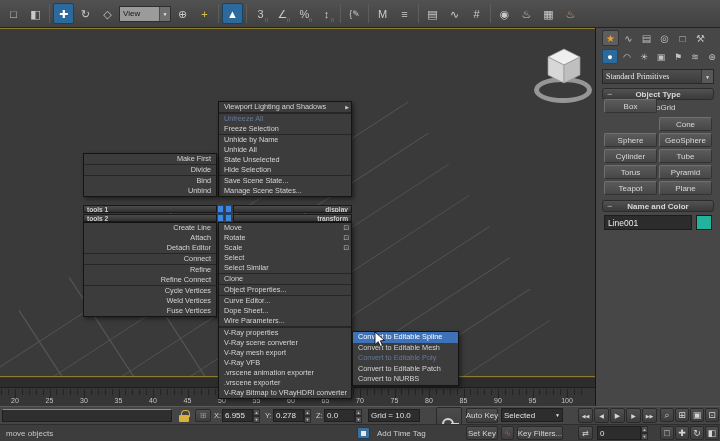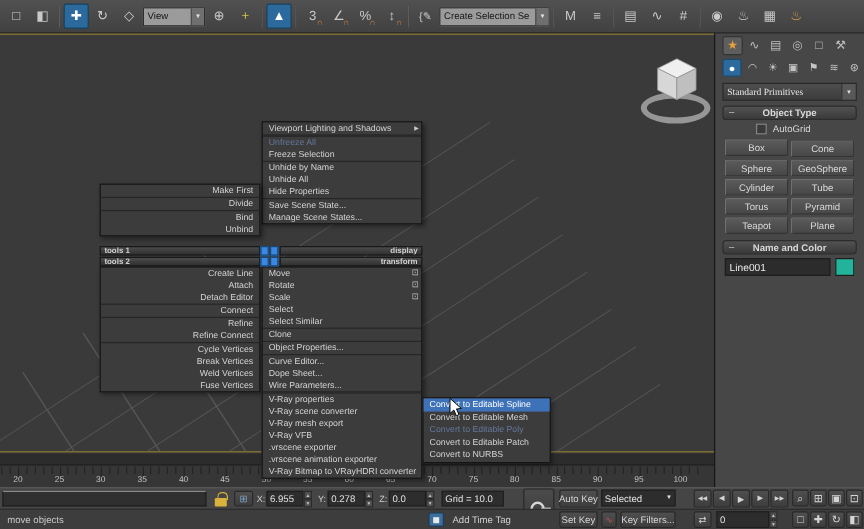--- a/index.html
+++ b/index.html
@@ -158,24 +158,20 @@
         <span class="sub">∩</span>
       </div>
     <div class="tbtn">
         <span class="main">↕</span>
         <span class="sub">∩</span>
       </div>
     <div class="tsep"></div>
     <div class="tbtn">
         <span class="main" style="font-size:9px">{✎</span>
       </div>
-    <div class="combo" id="selset-combo">
-      <span class="cval">Create Selection Se</span>
-      <span class="cbtn">▼</span>
-    </div>
     <div class="tsep"></div>
     <div class="tbtn">
         <span class="main">M</span>
       </div>
     <div class="tbtn">
         <span class="main">≡</span>
       </div>
     <div class="tsep"></div>
     <div class="tbtn">
         <span class="main">▤</span>
@@ -387,21 +383,21 @@
     <div class="pcombo">
       <span class="cval">Standard Primitives</span>
       <span class="cbtn">▼</span>
     </div>
     <div class="rollhdr" style="top:60px">
       <span class="minus">−</span>
       <span>Object Type</span>
     </div>
     <span class="cb" style="left:34px; top:75px"></span>
     <span class="cblabel" style="left:48px; top:75px">AutoGrid</span>
-    <div class="otbtn" style="left:8px;  top:88px">Box</div>
+    <div class="otbtn" style="left:8px;  top:71px">Box</div>
     <div class="otbtn" style="left:63px; top:89px">Cone</div>
     <div class="otbtn" style="left:8px;  top:105px">Sphere</div>
     <div class="otbtn" style="left:63px; top:105px">GeoSphere</div>
     <div class="otbtn" style="left:8px;  top:121px">Cylinder</div>
     <div class="otbtn" style="left:63px; top:121px">Tube</div>
     <div class="otbtn" style="left:8px;  top:137px">Torus</div>
     <div class="otbtn" style="left:63px; top:137px">Pyramid</div>
     <div class="otbtn" style="left:8px;  top:153px">Teapot</div>
     <div class="otbtn" style="left:63px; top:153px">Plane</div>
     <div class="rollhdr" style="top:172px">
@@ -505,21 +501,22 @@
 
   <div class="quad" style="left:218px; top:101px; width:134px">
     <div class="qi"><span>Viewport Lighting and Shadows</span><span class="qarrow">▶</span></div>
     <div class="qsep"></div>
     <div class="qsep"></div>
     <div class="qi dis"><span>Unfreeze All</span></div>
     <div class="qi"><span>Freeze Selection</span></div>
     <div class="qsep"></div>
     <div class="qi"><span>Unhide by Name</span></div>
     <div class="qi"><span>Unhide All</span></div>
-    <div class="qi"><span>Hide Properties</span></div>
+    <div class="qi"><span>State Unselected</span></div>
+    <div class="qi"><span>Hide Selection</span></div>
     <div class="qsep"></div>
     <div class="qi"><span>Save Scene State...</span></div>
     <div class="qi"><span>Manage Scene States...</span></div>
   </div>
 
   <div class="quad" style="left:83px; top:153px; width:134px">
     <div class="qi r"><span>Make First</span></div>
     <div class="qsep"></div>
     <div class="qi r"><span>Divide</span></div>
     <div class="qsep"></div>
@@ -540,21 +537,20 @@
     <div class="qi r"><span>Create Line</span></div>
     <div class="qi r"><span>Attach</span></div>
     <div class="qi r"><span>Detach Editor</span></div>
     <div class="qsep"></div>
     <div class="qi r"><span>Connect</span></div>
     <div class="qsep"></div>
     <div class="qi r"><span>Refine</span></div>
     <div class="qi r"><span>Refine Connect</span></div>
     <div class="qsep"></div>
     <div class="qi r"><span>Cycle Vertices</span></div>
-    <div class="qi r"><span>Break Vertices</span></div>
     <div class="qi r"><span>Weld Vertices</span></div>
     <div class="qi r"><span>Fuse Vertices</span></div>
   </div>
 
   <div class="quad" style="left:218px; top:222px; width:134px">
     <div class="qi"><span>Move</span><span class="qglyph">⊡</span></div>
     <div class="qi"><span>Rotate</span><span class="qglyph">⊡</span></div>
     <div class="qi"><span>Scale</span><span class="qglyph">⊡</span></div>
     <div class="qi"><span>Select</span></div>
     <div class="qi"><span>Select Similar</span></div>
@@ -565,22 +561,22 @@
     <div class="qsep"></div>
     <div class="qi"><span>Curve Editor...</span></div>
     <div class="qi"><span>Dope Sheet...</span></div>
     <div class="qi"><span>Wire Parameters...</span></div>
     <div class="qsep"></div>
     <div class="qsep"></div>
     <div class="qi"><span>V-Ray properties</span></div>
     <div class="qi"><span>V-Ray scene converter</span></div>
     <div class="qi"><span>V-Ray mesh export</span></div>
     <div class="qi"><span>V-Ray VFB</span></div>
+    <div class="qi"><span>.vrscene animation exporter</span></div>
     <div class="qi"><span>.vrscene exporter</span></div>
-    <div class="qi"><span>.vrscene animation exporter</span></div>
     <div class="qi"><span>V-Ray Bitmap to VRayHDRI converter</span></div>
   </div>
 
   <div class="quad" style="left:352px; top:331px; width:107px; z-index:55">
     <div class="qi hl" style="height:10.5px; line-height:10.5px"><span>Convert to Editable Spline</span></div>
     <div class="qi" style="height:10.5px; line-height:10.5px"><span>Convert to Editable Mesh</span></div>
     <div class="qi dis" style="height:10.5px; line-height:10.5px"><span>Convert to Editable Poly</span></div>
     <div class="qi" style="height:10.5px; line-height:10.5px"><span>Convert to Editable Patch</span></div>
     <div class="qi" style="height:10.5px; line-height:10.5px"><span>Convert to NURBS</span></div>
   </div>

